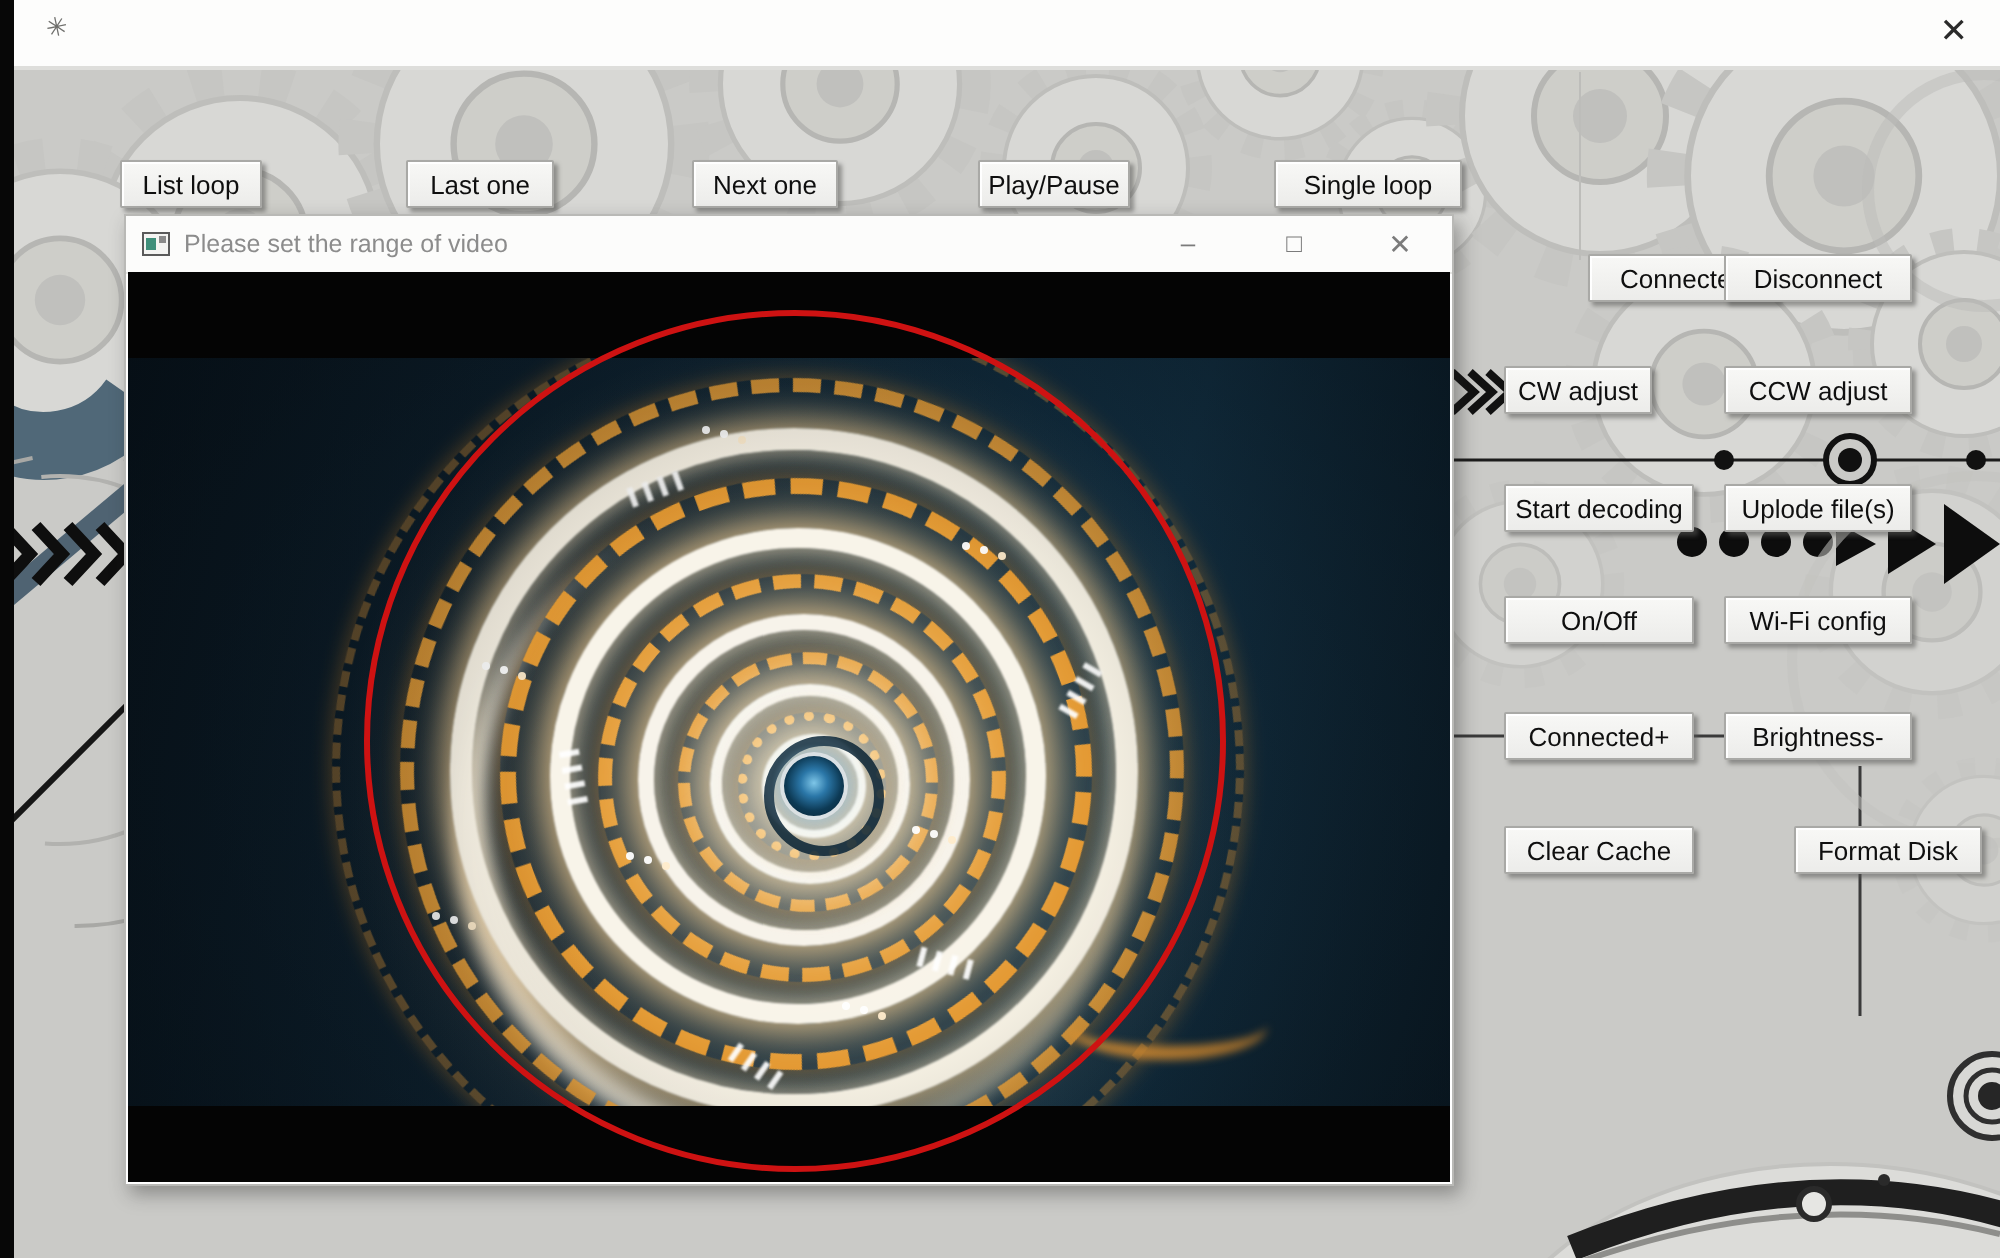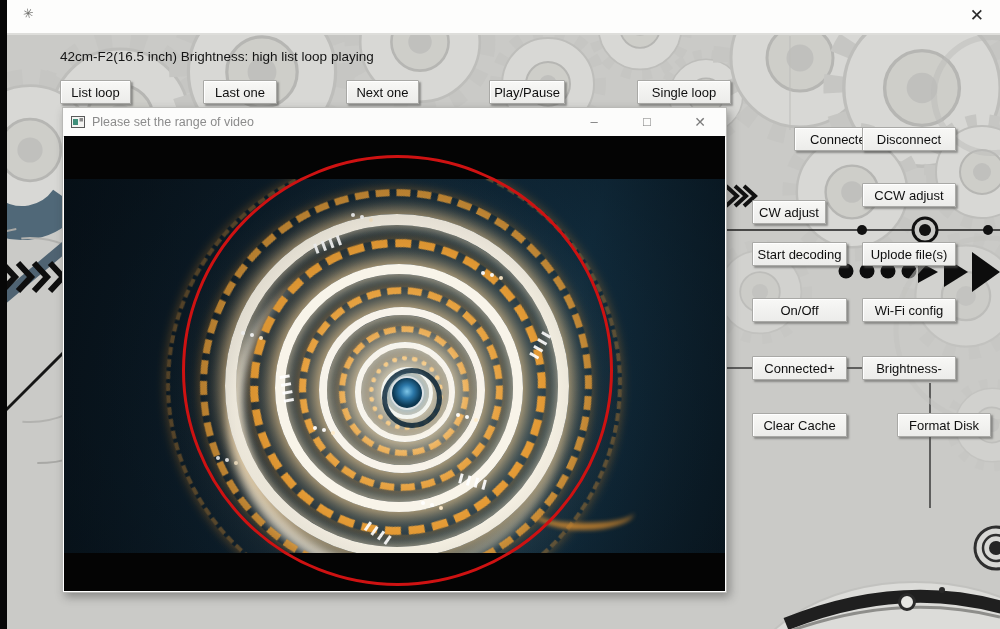--- a/index.html
+++ b/index.html
@@ -156,31 +156,30 @@
     <circle cx="996" cy="548" r="7" fill="#262626"></circle>
   </svg>
 
   <div id="edge-strip"></div>
 
   <div id="topbar">
     <span id="app-icon">✳</span>
     <span id="app-close">✕</span>
   </div>
 
-  <div id="status-text">42cm-F2(16.5 inch) Brightness: high list loop playing</div>
 
   <button class="btn" style="left:60px;top:80px;width:71px">List loop</button>
   <button class="btn" style="left:203px;top:80px;width:74px">Last one</button>
   <button class="btn" style="left:346px;top:80px;width:73px">Next one</button>
   <button class="btn" style="left:489px;top:80px;width:76px">Play/Pause</button>
   <button class="btn" style="left:637px;top:80px;width:94px">Single loop</button>
 
   <button class="btn" style="left:794px;top:127px;width:95px">Connected</button>
   <button class="btn" style="left:862px;top:127px;width:94px">Disconnect</button>
-  <button class="btn" style="left:752px;top:200px;width:74px">CW adjust</button>
+  <button class="btn" style="left:752px;top:183px;width:74px">CW adjust</button>
   <button class="btn" style="left:862px;top:183px;width:94px">CCW adjust</button>
   <button class="btn" style="left:752px;top:242px;width:95px">Start decoding</button>
   <button class="btn" style="left:862px;top:242px;width:94px">Uplode file(s)</button>
   <button class="btn" style="left:752px;top:298px;width:95px">On/Off</button>
   <button class="btn" style="left:862px;top:298px;width:94px">Wi-Fi config</button>
   <button class="btn" style="left:752px;top:356px;width:95px">Connected+</button>
   <button class="btn" style="left:862px;top:356px;width:94px">Brightness-</button>
   <button class="btn" style="left:752px;top:413px;width:95px">Clear Cache</button>
   <button class="btn" style="left:897px;top:413px;width:94px">Format Disk</button>
 

